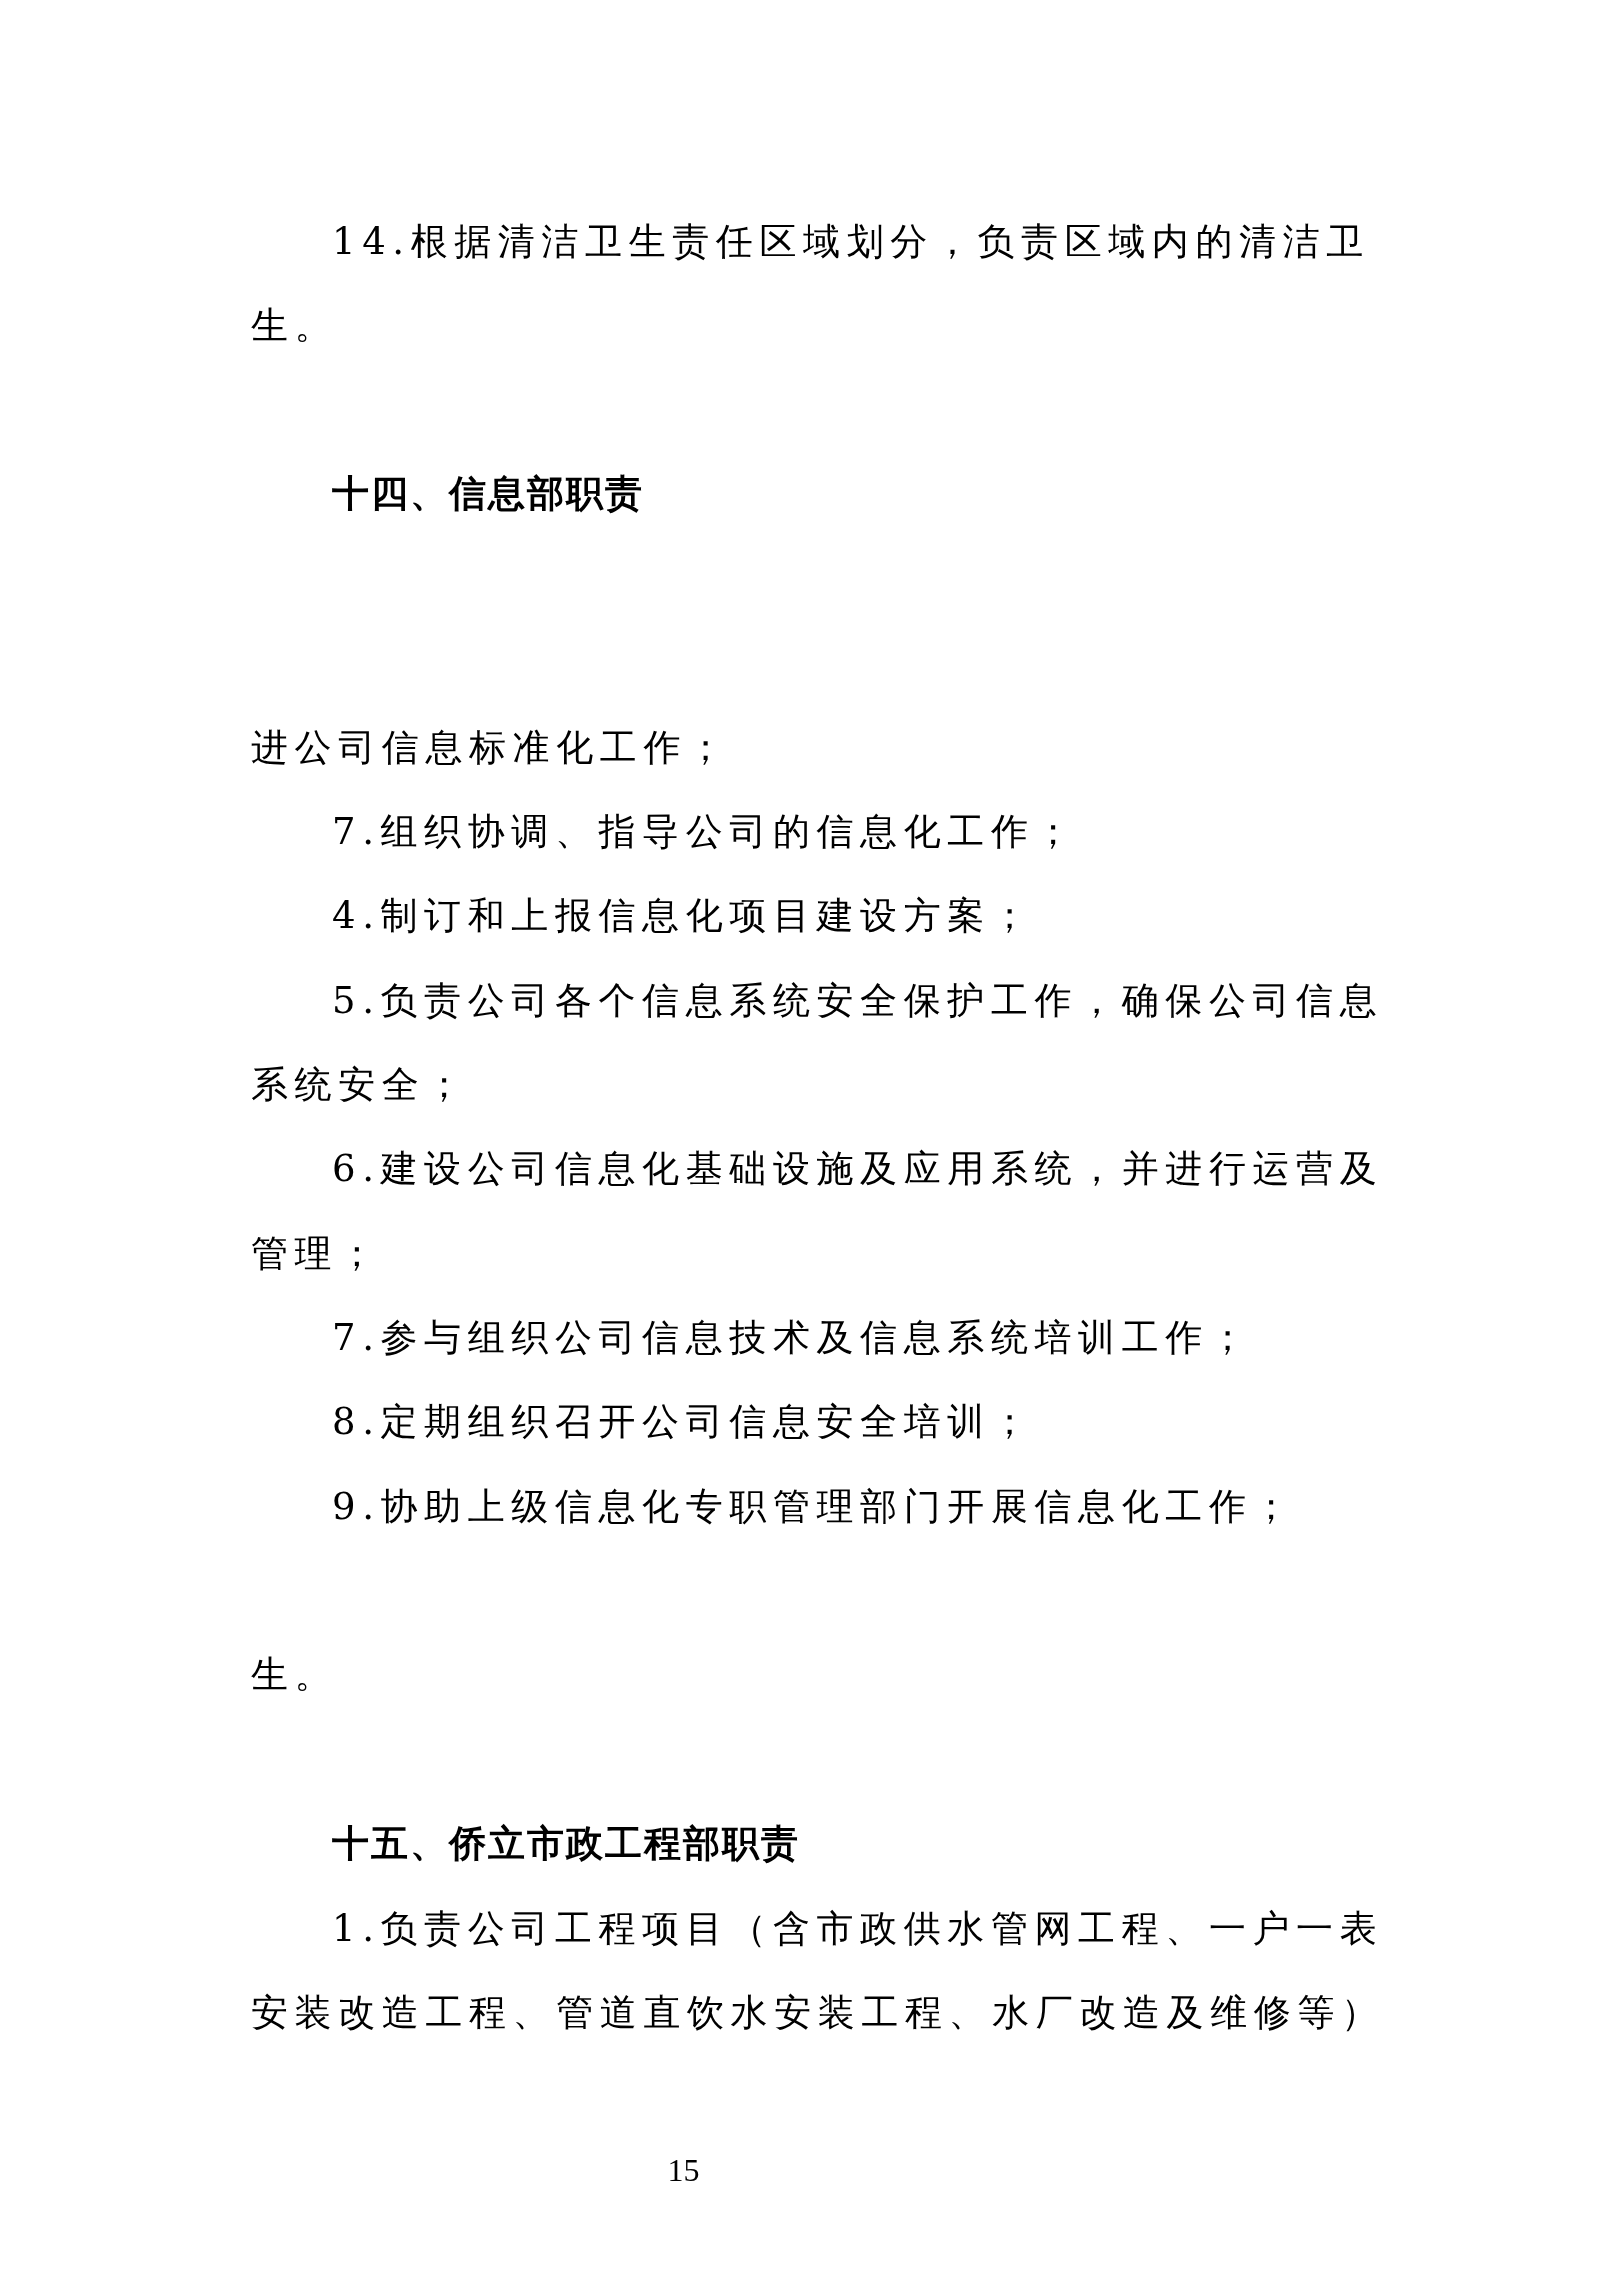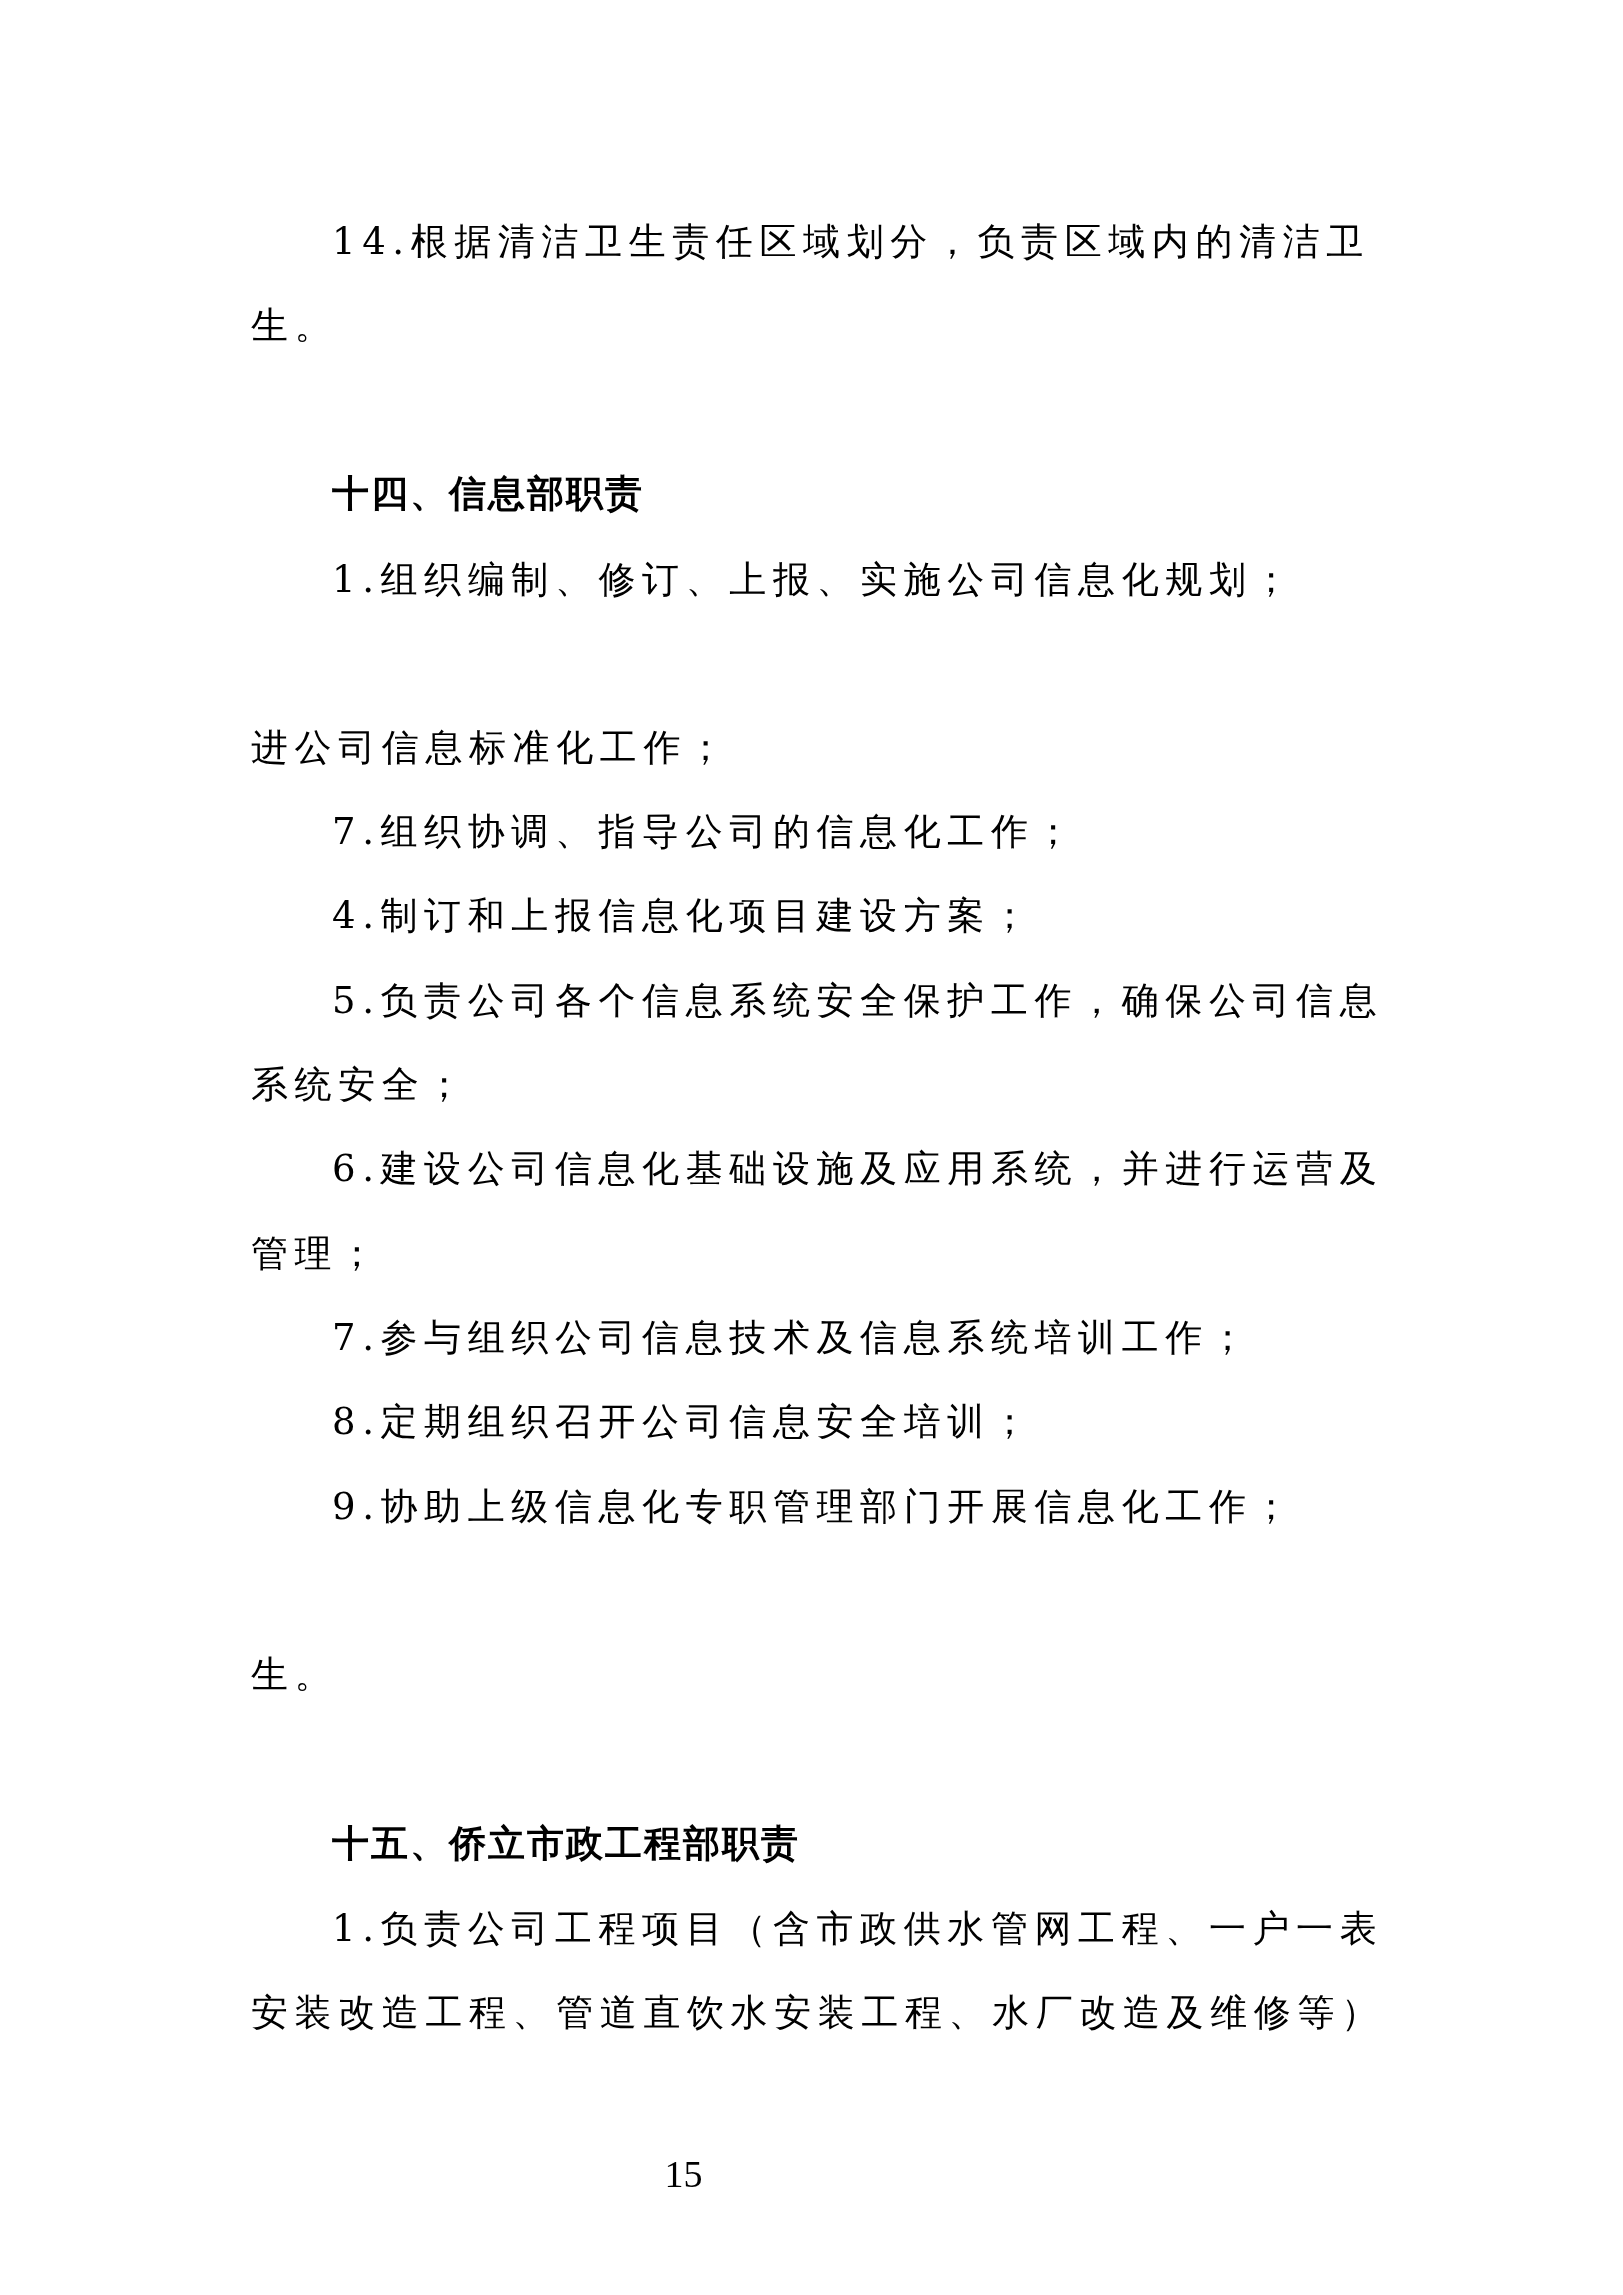--- a/index.html
+++ b/index.html
@@ -6,31 +6,30 @@
   body { width: 1623px; height: 2295px; position: relative; overflow: hidden;
          font-family: "DejaVu Serif", "Liberation Serif", serif; color: #000; }
   .page { position: absolute; left: 0; top: 0; width: 1623px; height: 2295px; }
   .line { position: absolute; white-space: nowrap; font-size: 37px; line-height: 1;
           letter-spacing: 6.6px; }
   .indent { left: 332px; text-align: center; }
   .flush { left: 251px; }
   .heading { font-family: Liberation Serif, serif; font-weight: bold;
              font-size: 37px; letter-spacing: 2px; }
   .page-number { position: absolute; top: 2152px; left: 0; width: 1367px; text-align: center;
-                 font-size: 38px; font-family: "Liberation Serif", serif; }
+                 font-size: 32px; font-family: "Liberation Serif", serif; }
 </style>
 </head>
 <body>
 
 <div class="page">
   <div class="line indent" style="top:223px">14.根据清洁卫生责任区域划分，负责区域内的清洁卫</div>
   <div class="line flush" style="top:307px">生。</div>
 
   <div class="line indent heading" style="top:475px">十四、信息部职责</div>
-  <div class="line indent" style="top:561px">1.组织编制、修订、上报、实施公司信息化规划；</div>
   <div class="line flush" style="top:729px">进公司信息标准化工作；</div>
   <div class="line indent" style="top:813px">7.组织协调、指导公司的信息化工作；</div>
   <div class="line indent" style="top:897px">4.制订和上报信息化项目建设方案；</div>
   <div class="line indent" style="top:982px">5.负责公司各个信息系统安全保护工作，确保公司信息</div>
   <div class="line flush" style="top:1066px">系统安全；</div>
   <div class="line indent" style="top:1150px">6.建设公司信息化基础设施及应用系统，并进行运营及</div>
   <div class="line flush" style="top:1235px">管理；</div>
   <div class="line indent" style="top:1319px">7.参与组织公司信息技术及信息系统培训工作；</div>
   <div class="line indent" style="top:1403px">8.定期组织召开公司信息安全培训；</div>
   <div class="line indent" style="top:1488px">9.协助上级信息化专职管理部门开展信息化工作；</div>

